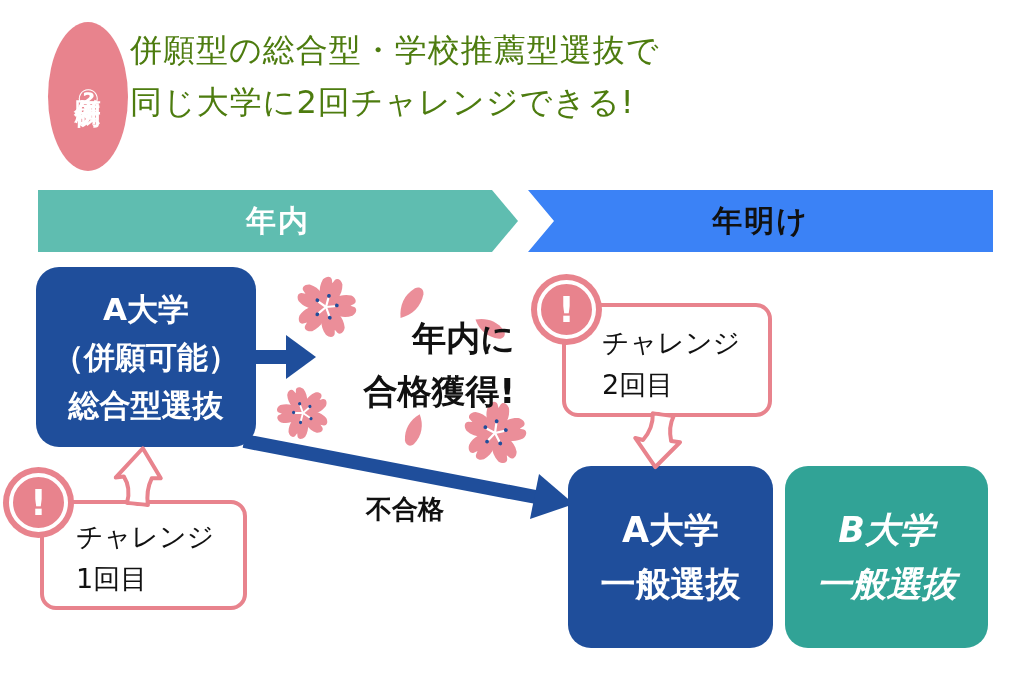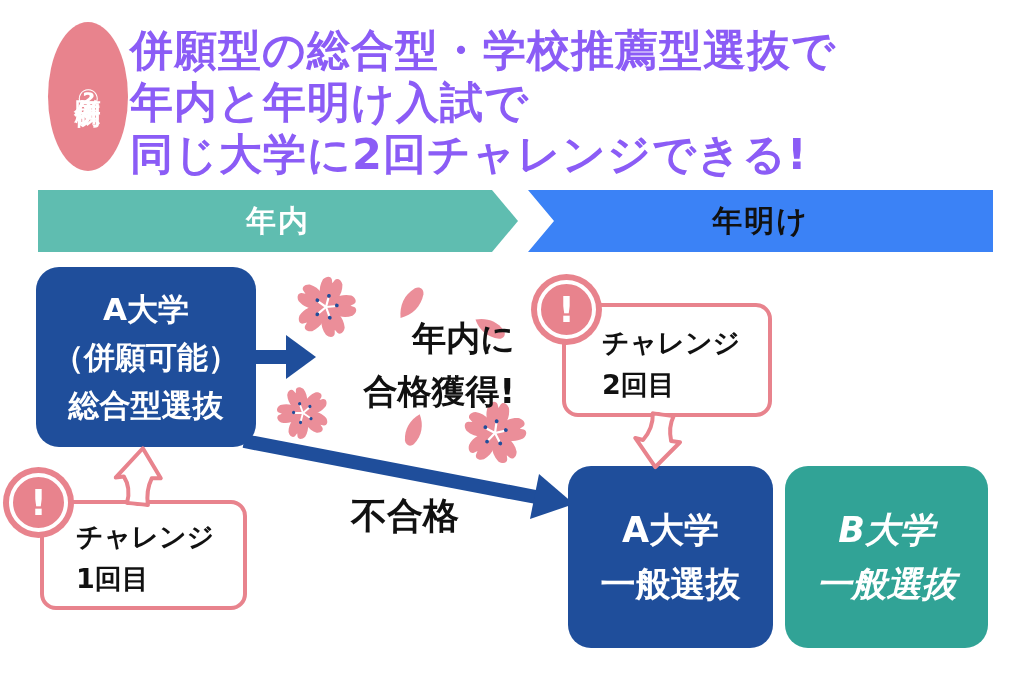--- a/index.html
+++ b/index.html
@@ -17,21 +17,21 @@
     display:flex; align-items:center; justify-content:center; z-index:6;
   }
   .badge-text {
     writing-mode:vertical-rl; text-orientation:upright;
     color:#fff; font-size:26px; font-weight:bold; letter-spacing:2px; line-height:1;
   }
 
   
   .title { position:absolute; left:130px; top:24px; z-index:6; }
   .title div {
-    font-size:43px; font-weight:bold; color:#8b5cf6; line-height:52px;
+    font-size:32px; font-weight:normal; color:#4d7c0f; line-height:52px;
     letter-spacing:1px; white-space:nowrap;
   }
 
   
   .timeline { position:absolute; left:38px; top:190px; width:788px; height:62px; z-index:2; }
   .tl-seg { position:absolute; top:0; height:62px; display:flex; align-items:center; justify-content:center; }
   .tl-left {
     left:0; width:480px; background:#5FBDB0;
     clip-path:polygon(0 0, calc(100% - 26px) 0, 100% 50%, calc(100% - 26px) 100%, 0 100%);
   }
@@ -54,26 +54,26 @@
   .box-b  { left:785px; top:466px; width:203px; height:182px; background:#31A396;font-style:italic; }
   .box-a2 div, .box-b div { font-size:35px; line-height:54px; }
 
   
   .pass-note {
     position:absolute; left:295px; top:312px; width:220px; text-align:right; z-index:2;
   }
   .pass-note div { font-size:34px; font-weight:bold; color:#111; line-height:53px; white-space:nowrap; }
   .fail-label {
     position:absolute; left:348px; top:492px; width:114px; text-align:center;
-    font-size:36px; font-weight:bold; color:#111; z-index:2; white-space:nowrap;
+    font-size:26px; font-weight:bold; color:#111; z-index:2; white-space:nowrap;
   }
 
   
   .bubble {
-    position:absolute; background:#fff; border:4px solid #E8838D; border-radius:16px; z-index:4;font-weight:bold;
+    position:absolute; background:#fff; border:4px solid #E8838D; border-radius:16px; z-index:4;
   }
   .bubble-1 { left:40px; top:500px; width:207px; height:110px; }
   .bubble-2 { left:562px; top:303px; width:210px; height:114px; }
   .bubble .line { font-size:27px; color:#111; line-height:42px; white-space:nowrap; }
   .bubble-1 .txt { padding:12px 0 0 32px; }
   .bubble-2 .txt { padding:15px 0 0 36px; }
 
   
   .excl {
     position:absolute; width:71px; height:71px; border-radius:50%; background:#E8838D;
@@ -135,21 +135,20 @@
       </g>
       <path id="sakura-petal" d="M20,58 C8,44 4,26 12,8 C16,1 24,1 28,8 C36,26 32,44 20,58 Z" fill="#EB8E99"></path>
     </defs>
   </svg>
 
   <div class="badge">
     <div class="badge-text">併願例②</div>
   </div>
   <div class="title">
     <div>併願型の総合型・学校推薦型選抜で</div>
-    <div>年内と年明け入試で</div>
     <div>同じ大学に2回チャレンジできる!</div>
   </div>
 
   <div class="timeline">
     <div class="tl-seg tl-left">
       <span>年内</span>
     </div>
     <div class="tl-seg tl-right">
       <span>年明け</span>
     </div>

